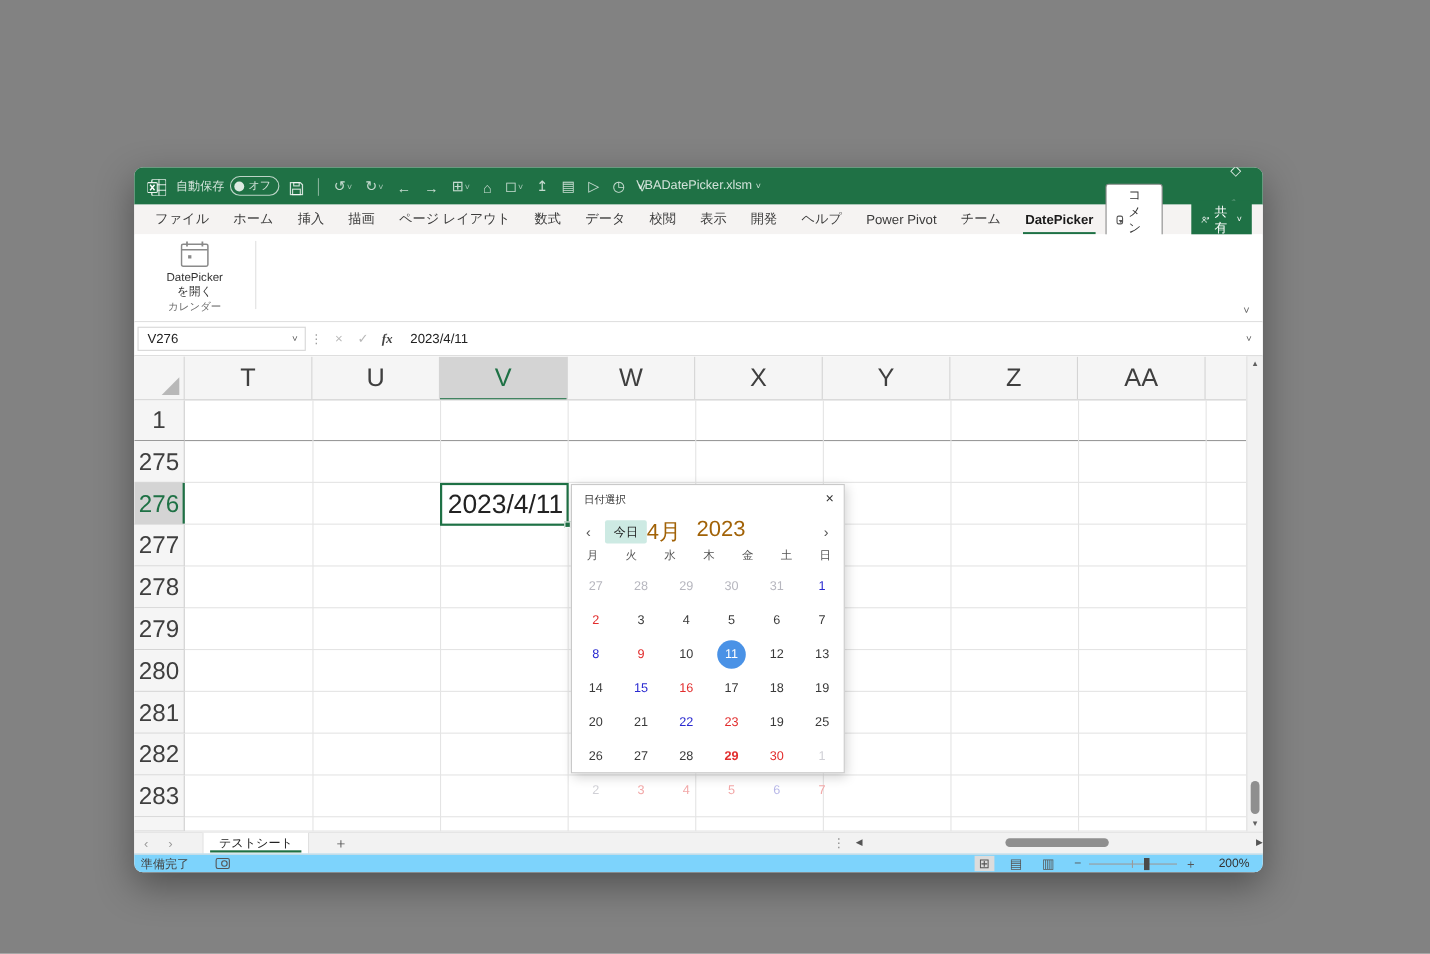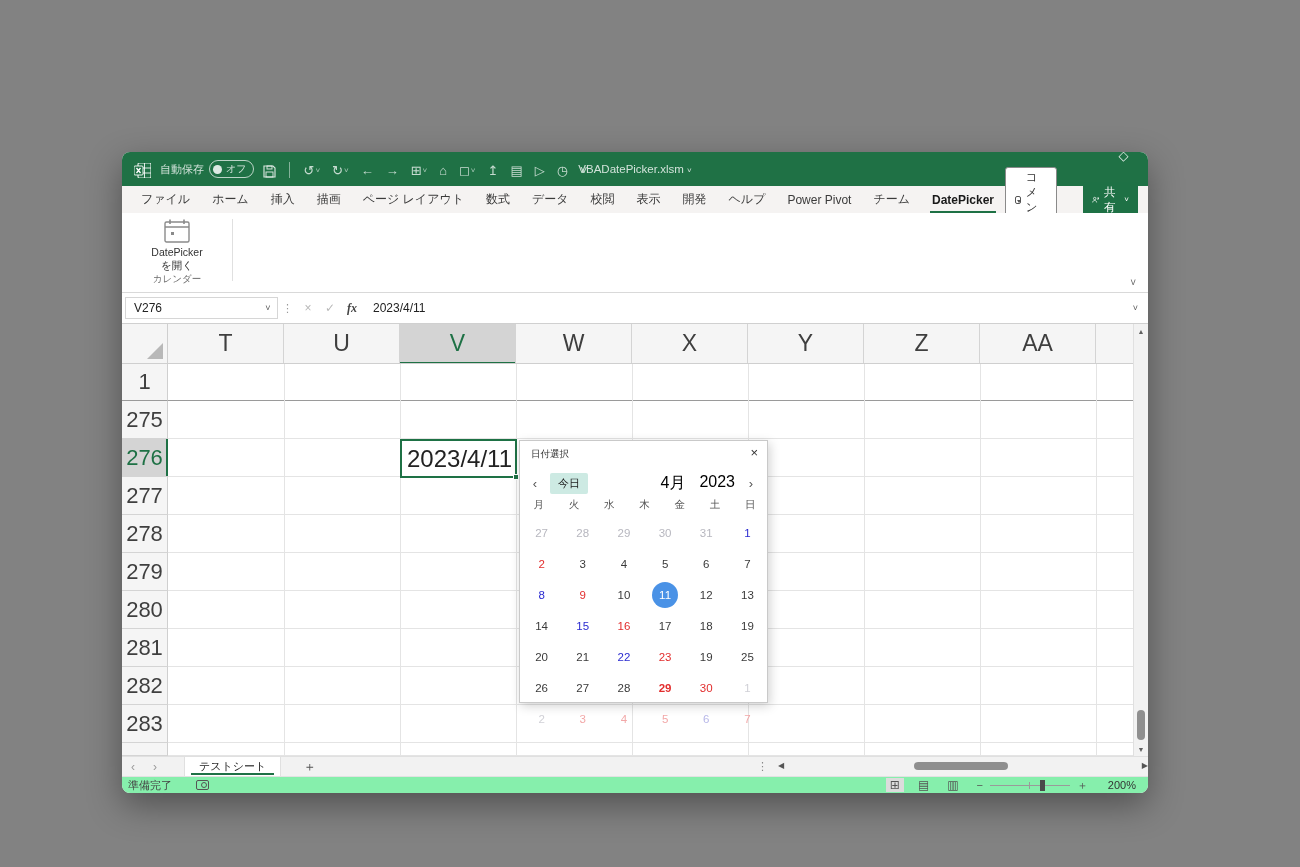--- a/index.html
+++ b/index.html
@@ -120,21 +120,21 @@
   .sheet-tab::after { content:""; position:absolute; left:6px; right:6px; bottom:1px; height:2px; background:#1e7145; }
   .add-sheet { margin-left:22px; color:#555; font-size:13px; }
   .sb-right { margin-left:auto; display:flex; align-items:center; height:100%; }
   .sb-dots { color:#888; margin-right:10px; }
   .hscroll { position:relative; width:370px; height:100%; }
   .h-arr { position:absolute; top:4px; font-size:8px; color:#555; }
   .h-left { left:0; } .h-right { right:0; }
   .h-thumb { position:absolute; left:136px; top:5px; width:94px; height:8px; background:#8f8f8f; border-radius:4px; }
 
   
-  .statusbar { position:absolute; left:0; top:624px; width:100%; height:17px; background:#86efac;
+  .statusbar { position:absolute; left:0; top:624px; width:100%; height:17px; background:#7dd3fc;
     border-top:1px solid #e2e2e2; display:flex; align-items:center; font-size:11px; color:#444; }
   .st-ready { padding-left:6px; }
   .acc-icon { margin-left:24px; width:13px; height:10px; border:1.2px solid #555; border-radius:2px; position:relative; }
   .acc-icon::after { content:""; position:absolute; right:1px; bottom:1px; width:4px; height:4px;
     border:1.2px solid #555; border-radius:50%; }
   .st-right { margin-left:auto; display:flex; align-items:center; gap:14px; padding-right:12px; }
   .view-ic { font-size:12px; color:#555; padding:0 4px; }
   .view-ic.active { background:#dcdcdc; }
   .zoomer { display:flex; align-items:center; gap:7px; color:#555; }
   .z-track { position:relative; width:80px; height:11px; }
@@ -144,21 +144,21 @@
   .st-zoom { min-width:34px; text-align:right; color:#333; }
 
   
   .datepicker { position:absolute; left:397px; top:288px; width:249px; height:263px; background:#fff;
     border:1px solid #c9c9c9; box-shadow:2px 3px 10px rgba(0,0,0,.18); z-index:5; }
   .dp-title { position:absolute; left:11px; top:7px; font-size:9.5px; color:#333; }
   .dp-close { position:absolute; right:9px; top:4px; font-size:13px; color:#333; }
   .dp-nav { position:absolute; left:0; top:27px; width:100%; height:30px; display:flex; align-items:center; }
   .dp-prev { width:30px; text-align:center; color:#555; font-size:13px; }
   .dp-today { background:#cdeae3; color:#1c1c1c; font-size:11px; padding:3px 8px; border-radius:2px; }
-  .dp-monthyear { flex:1; display:flex; justify-content:flex-end; gap:14px; font-size:16px; color:#000000; }
+  .dp-monthyear { flex:1; display:flex; justify-content:flex-start; gap:14px; font-size:20px; color:#a16207; }
   .dp-next { width:32px; text-align:center; color:#555; font-size:13px; }
   .cal-weekdays { position:absolute; left:1px; top:55px; width:247px; display:grid;
     grid-template-columns:repeat(7,1fr); }
   .cal-wd { height:18px; display:flex; align-items:center; justify-content:center; font-size:10.5px; color:#555; }
   .cal-days { position:absolute; left:1px; top:76px; width:247px; display:grid;
     grid-template-columns:repeat(6,1fr); grid-auto-rows:31px; }
   .cal-day { display:flex; align-items:center; justify-content:center; font-size:11.5px; }
   .cal-day .num { display:flex; align-items:center; justify-content:center; width:26px; height:26px; }
   .d-prev { color:#b7b7bf; }
   .d-normal { color:#3a3a3a; }

